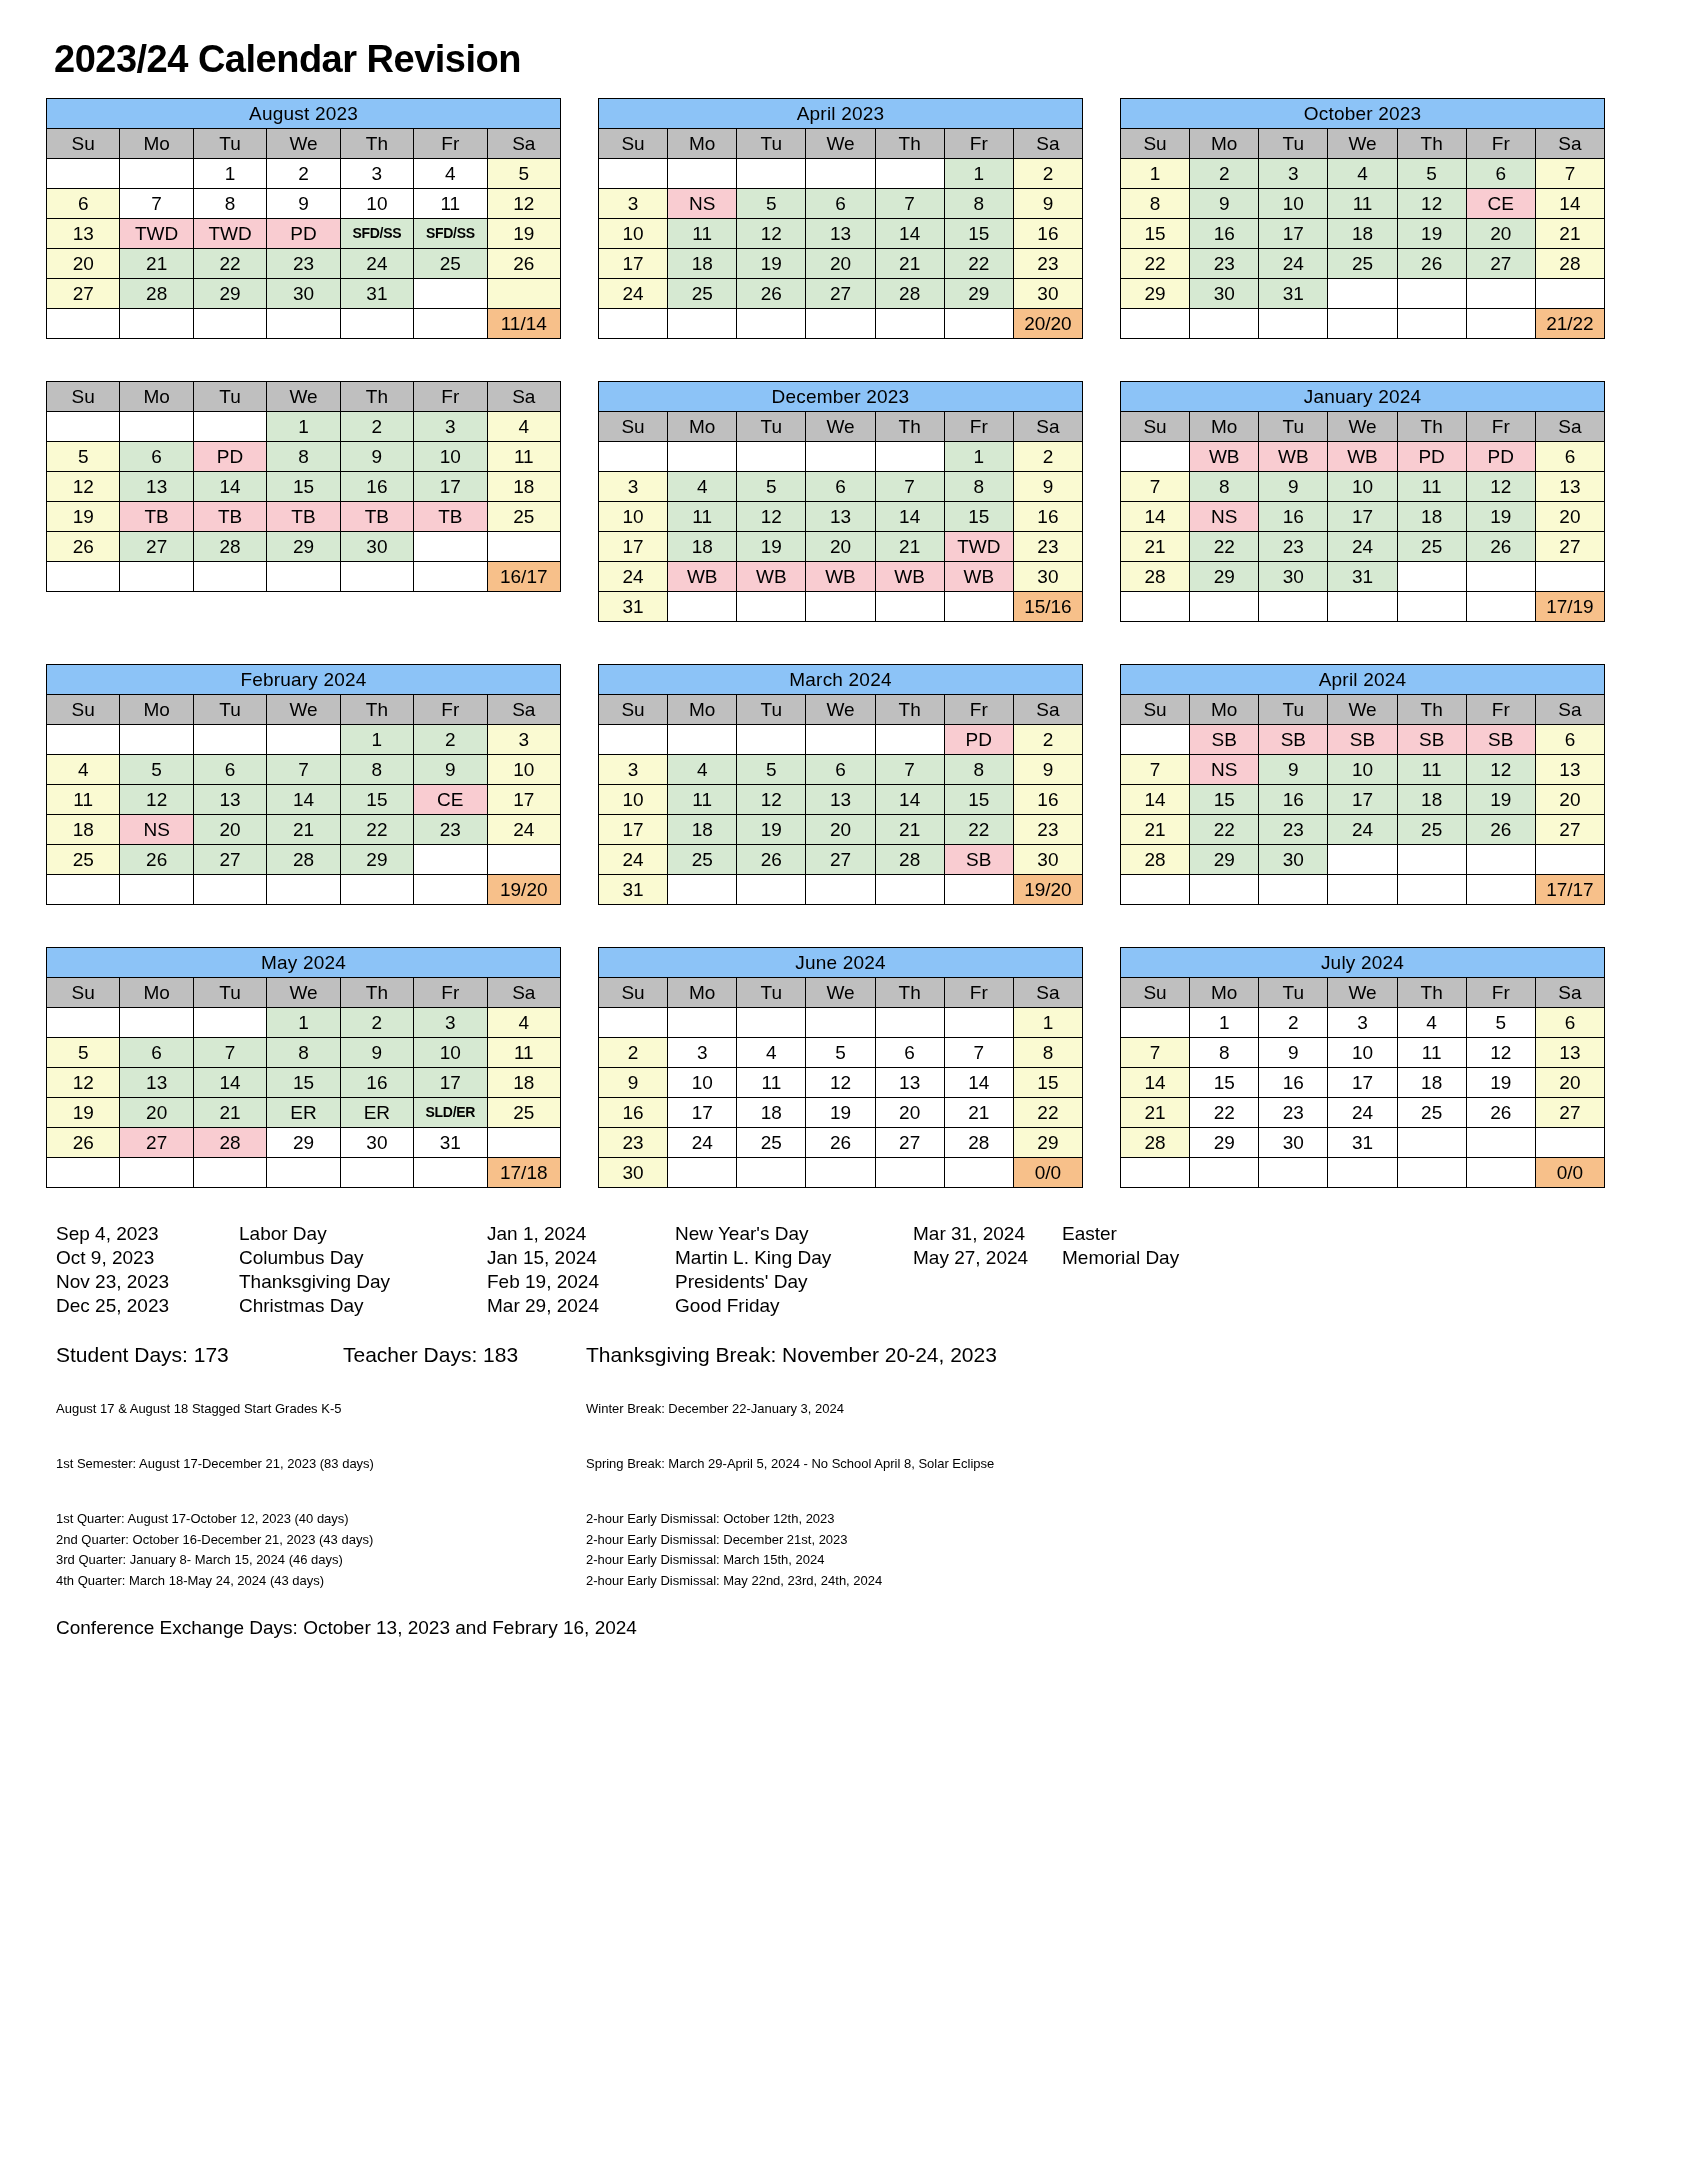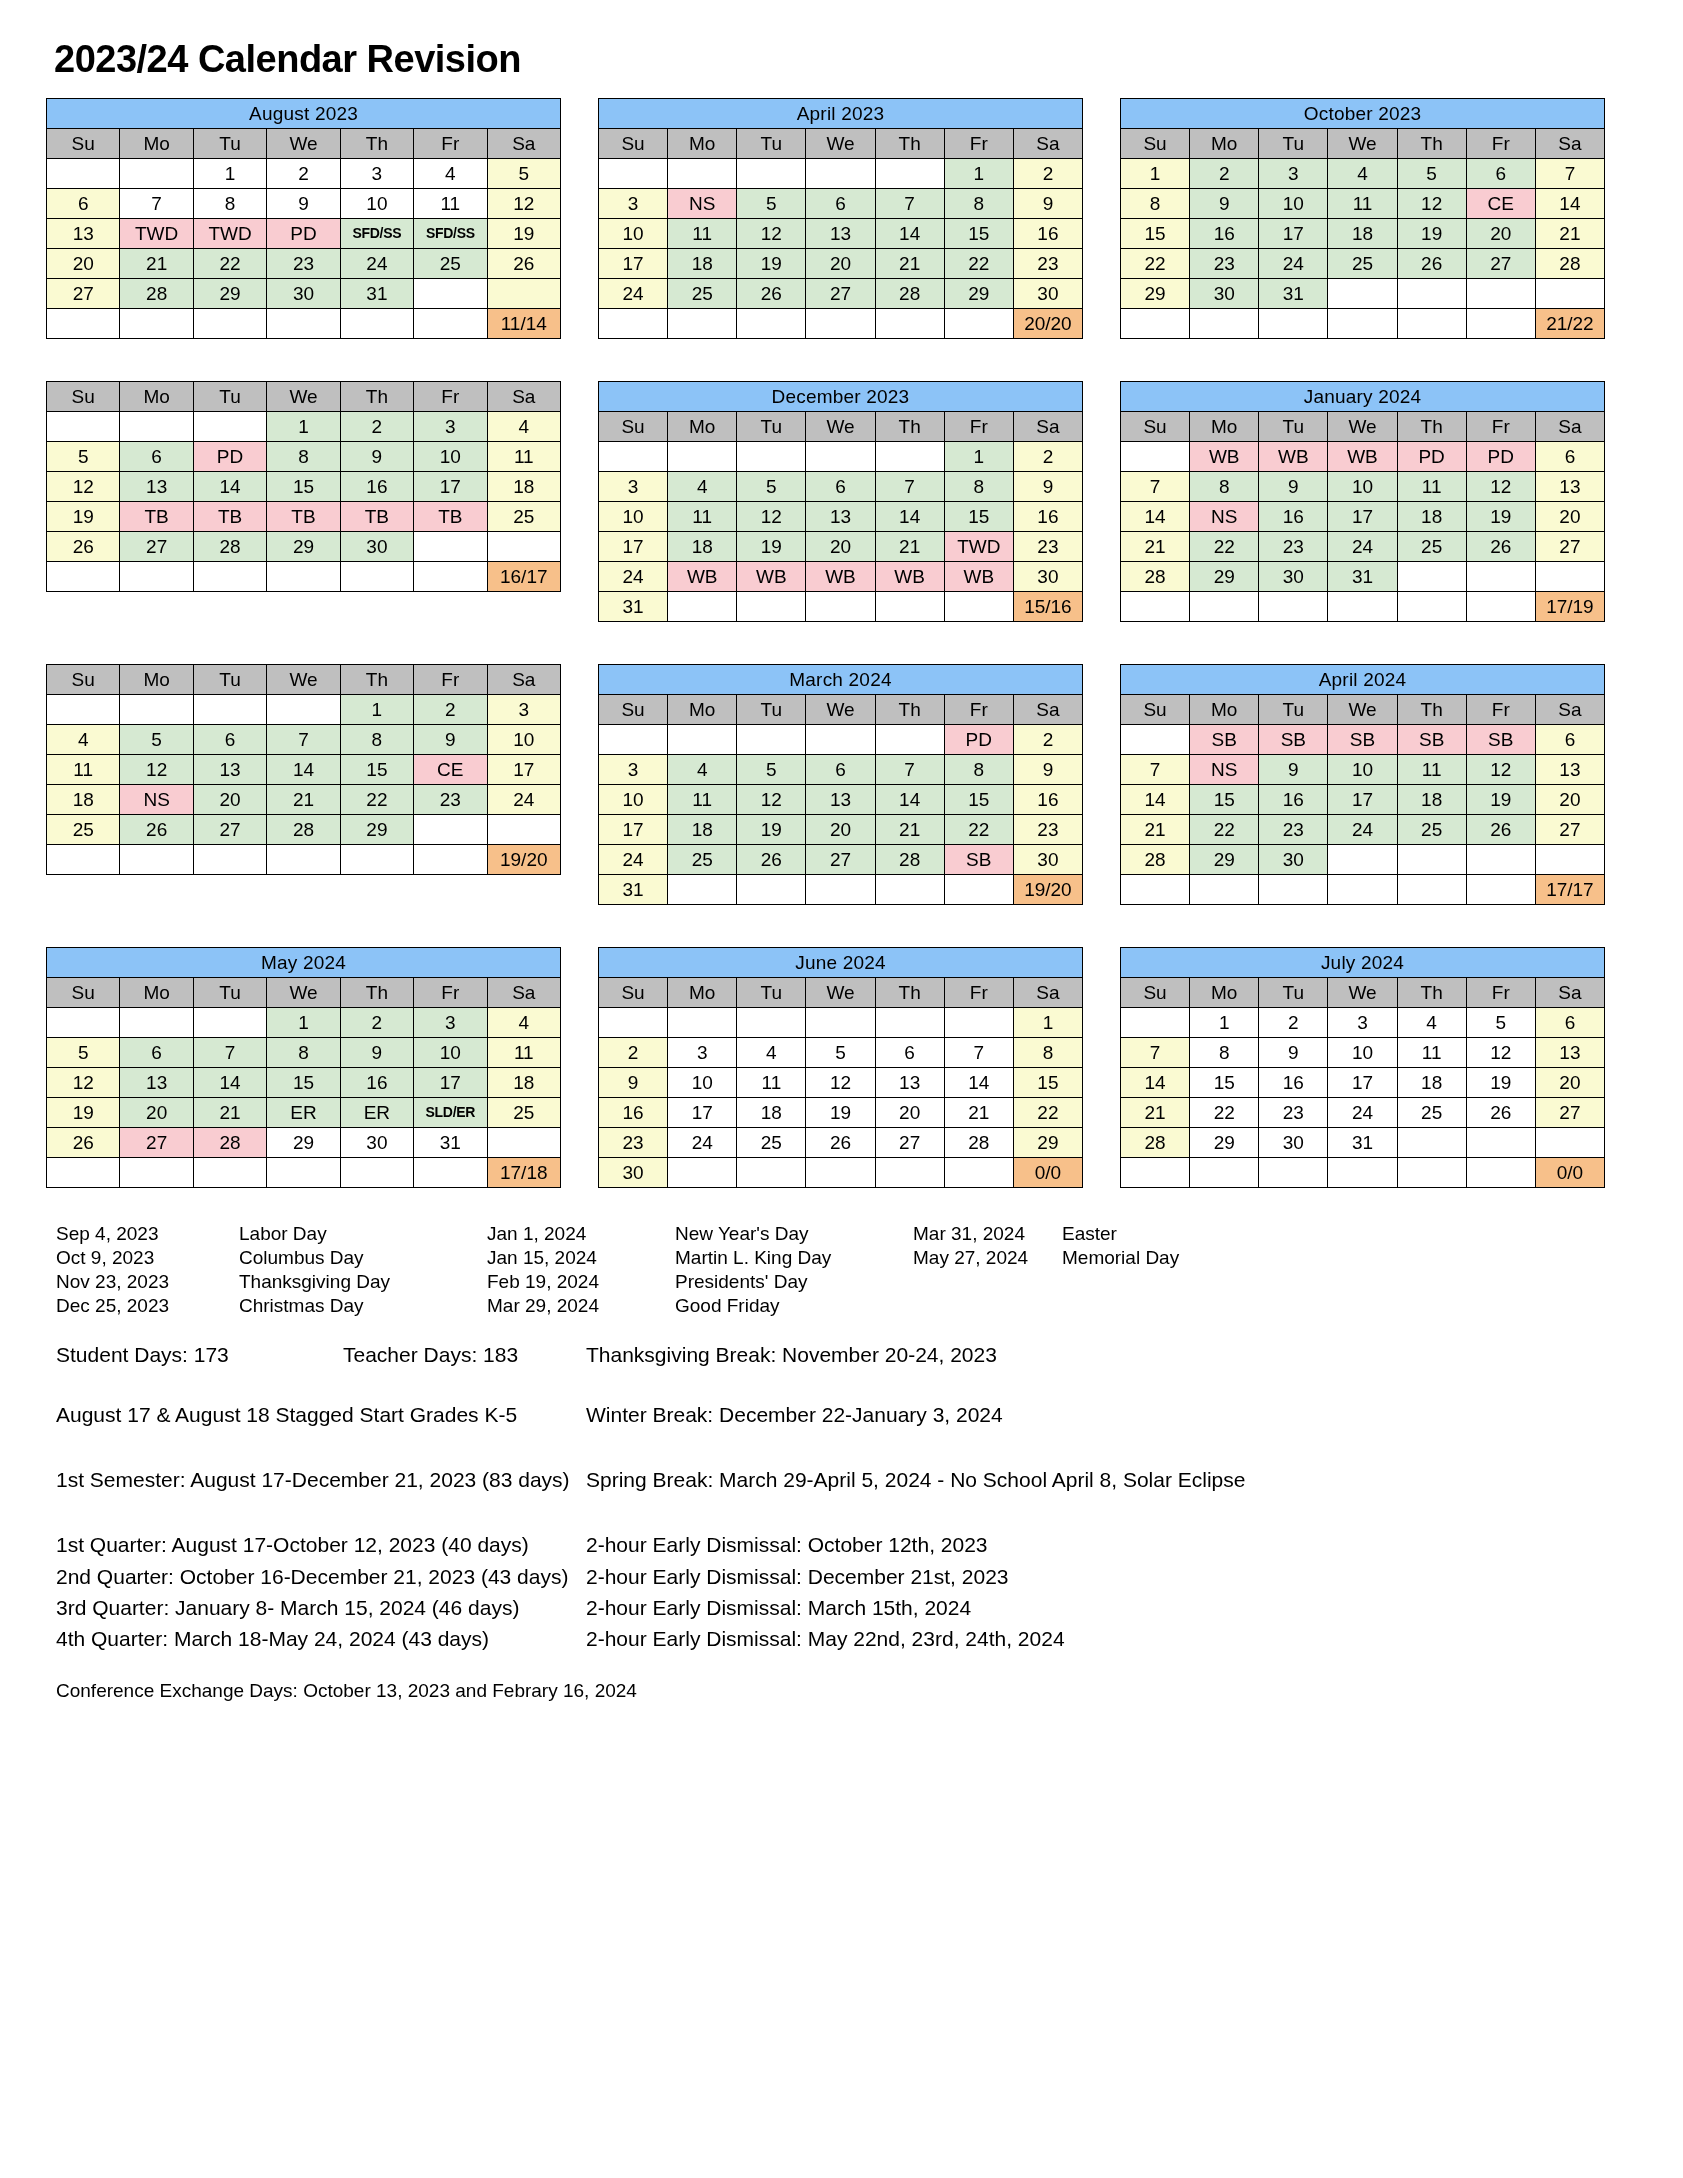--- a/index.html
+++ b/index.html
@@ -105,21 +105,21 @@
 
   .stats-row {
     margin-top:26px;
     display:flex;
     font-size:21px;
   }
   .stats-row .s1 { width:287px; }
   .stats-row .s2 { width:243px; }
   .stats-row .s3 { }
 
-  .block { margin-top:34px; display:flex; font-size:21px; }
+  .block { margin-top:34px; display:flex; font-size:13px; }
   .block .left  { width:530px; }
   .block .right { }
   .block .left div, .block .right div { padding:2px 0; line-height:1.3; }
 
   .single { margin-top:26px; font-size:19px; }
 </style>
 </head>
 <body>
 
 <div class="page">
@@ -564,20 +564,23 @@
               <td class="c-white"></td>
               <td class="c-white"></td>
               <td class="c-orange code total">17/19</td>
             </tr>
           </tbody>
         </table>
       </div>
       <div class="month">
         <table class="cal">
           <thead>
+            <tr>
+              <th class="m-title" colspan="7">February 2024</th>
+            </tr>
             <tr>
               <th class="dow">Su</th>
               <th class="dow">Mo</th>
               <th class="dow">Tu</th>
               <th class="dow">We</th>
               <th class="dow">Th</th>
               <th class="dow">Fr</th>
               <th class="dow">Sa</th>
             </tr>
           </thead>

